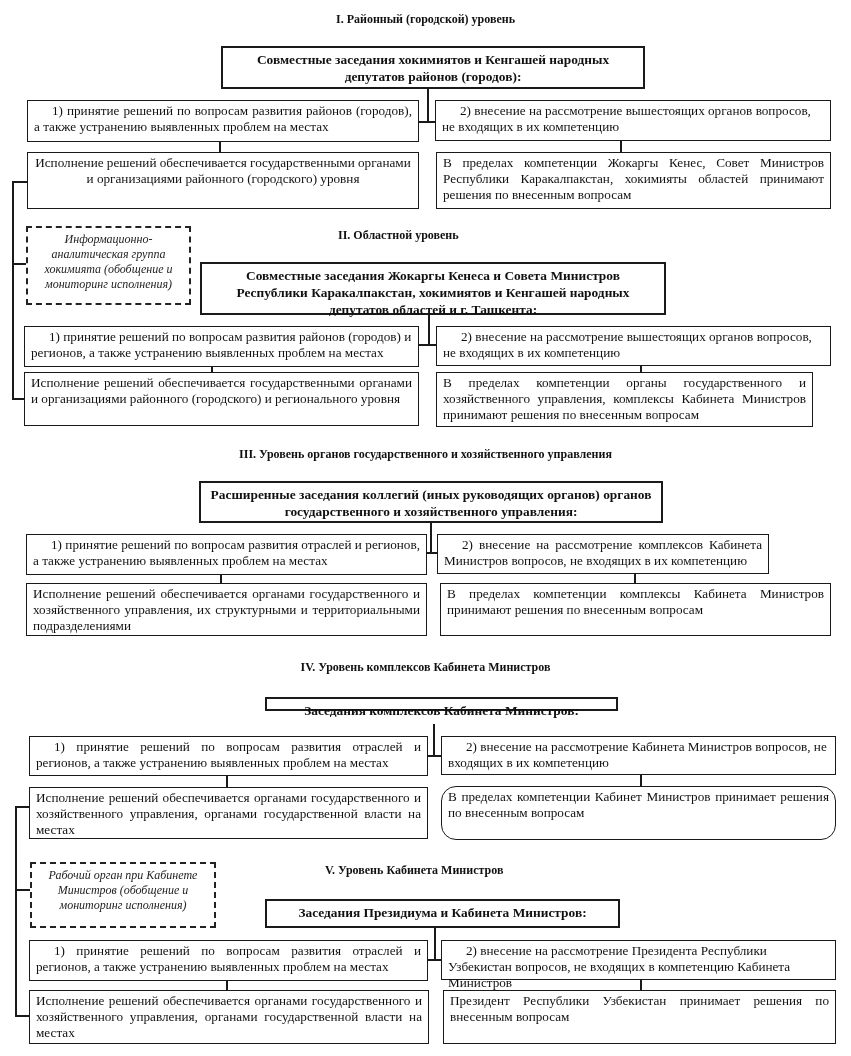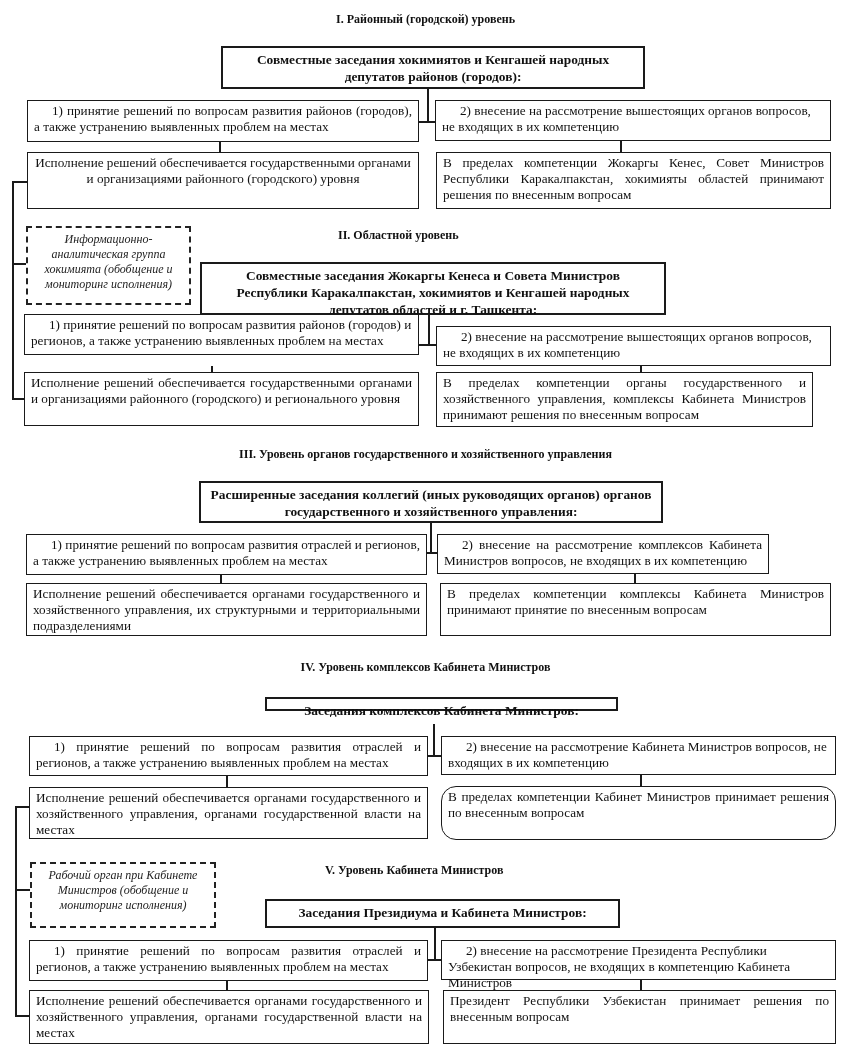--- a/index.html
+++ b/index.html
@@ -47,21 +47,21 @@
 <div class="dash" style="left:26px;top:226px;width:165px;height:79px;">
   <span>Информационно-аналитическая группа хокимията (обобщение и мониторинг исполнения)</span>
 </div>
 
 <div class="title" style="left:338px;top:228px;">II. Областной уровень</div>
 <div class="box head" style="left:200px;top:262px;width:466px;height:53px;">
   <span>Совместные заседания Жокаргы Кенеса и Совета Министров Республики Каракалпакстан, хокимиятов и Кенгашей народных депутатов областей и г. Ташкента:</span>
 </div>
 <div class="ln" style="left:428px;top:315px;width:1.5px;height:30px;"></div>
 <div class="ln" style="left:418px;top:344px;width:18px;height:1.5px;"></div>
-<div class="box indent" style="left:24px;top:314px;width:395px;height:41px;">
+<div class="box indent" style="left:24px;top:326px;width:395px;height:41px;">
   <span class="t">1) принятие решений по вопросам развития районов (городов) и регионов, а также устранению выявленных проблем на местах</span>
 </div>
 <div class="box indent" style="left:436px;top:326px;width:395px;height:40px;">
   <span class="t">2) внесение на рассмотрение вышестоящих органов вопросов, не входящих в их компетенцию</span>
 </div>
 <div class="ln" style="left:211px;top:366px;width:1.5px;height:7px;"></div>
 <div class="ln" style="left:640px;top:366px;width:1.5px;height:7px;"></div>
 <div class="box just" style="left:24px;top:372px;width:395px;height:54px;">
   <span>Исполнение решений обеспечивается государственными органами и организациями районного (городского) и регионального уровня</span>
 </div>
@@ -80,21 +80,21 @@
 </div>
 <div class="box just indent" style="left:437px;top:534px;width:332px;height:40px;">
   <span class="t">2) внесение на рассмотрение комплексов Кабинета Министров вопросов, не входящих в их компетенцию</span>
 </div>
 <div class="ln" style="left:220px;top:575px;width:1.5px;height:9px;"></div>
 <div class="ln" style="left:634px;top:574px;width:1.5px;height:10px;"></div>
 <div class="box just" style="left:26px;top:583px;width:401px;height:53px;">
   <span>Исполнение решений обеспечивается органами государственного и хозяйственного управления, их структурными и территориальными подразделениями</span>
 </div>
 <div class="box just" style="left:440px;top:583px;width:391px;height:53px;">
-  <span>В пределах компетенции комплексы Кабинета Министров принимают принятие по внесенным вопросам</span>
+  <span>В пределах компетенции комплексы Кабинета Министров принимают решения по внесенным вопросам</span>
 </div>
 
 <div class="title" style="left:0;width:851px;top:660px;">IV. Уровень комплексов Кабинета Министров</div>
 <div class="box head" style="left:265px;top:697px;width:353px;height:14px;">
   <span>Заседания комплексов Кабинета Министров:</span>
 </div>
 <div class="ln" style="left:433px;top:724px;width:1.5px;height:32px;"></div>
 <div class="ln" style="left:427px;top:755px;width:15px;height:1.5px;"></div>
 <div class="box just indent" style="left:29px;top:736px;width:399px;height:40px;">
   <span class="t">1) принятие решений по вопросам развития отраслей и регионов, а также устранению выявленных проблем на местах</span>

